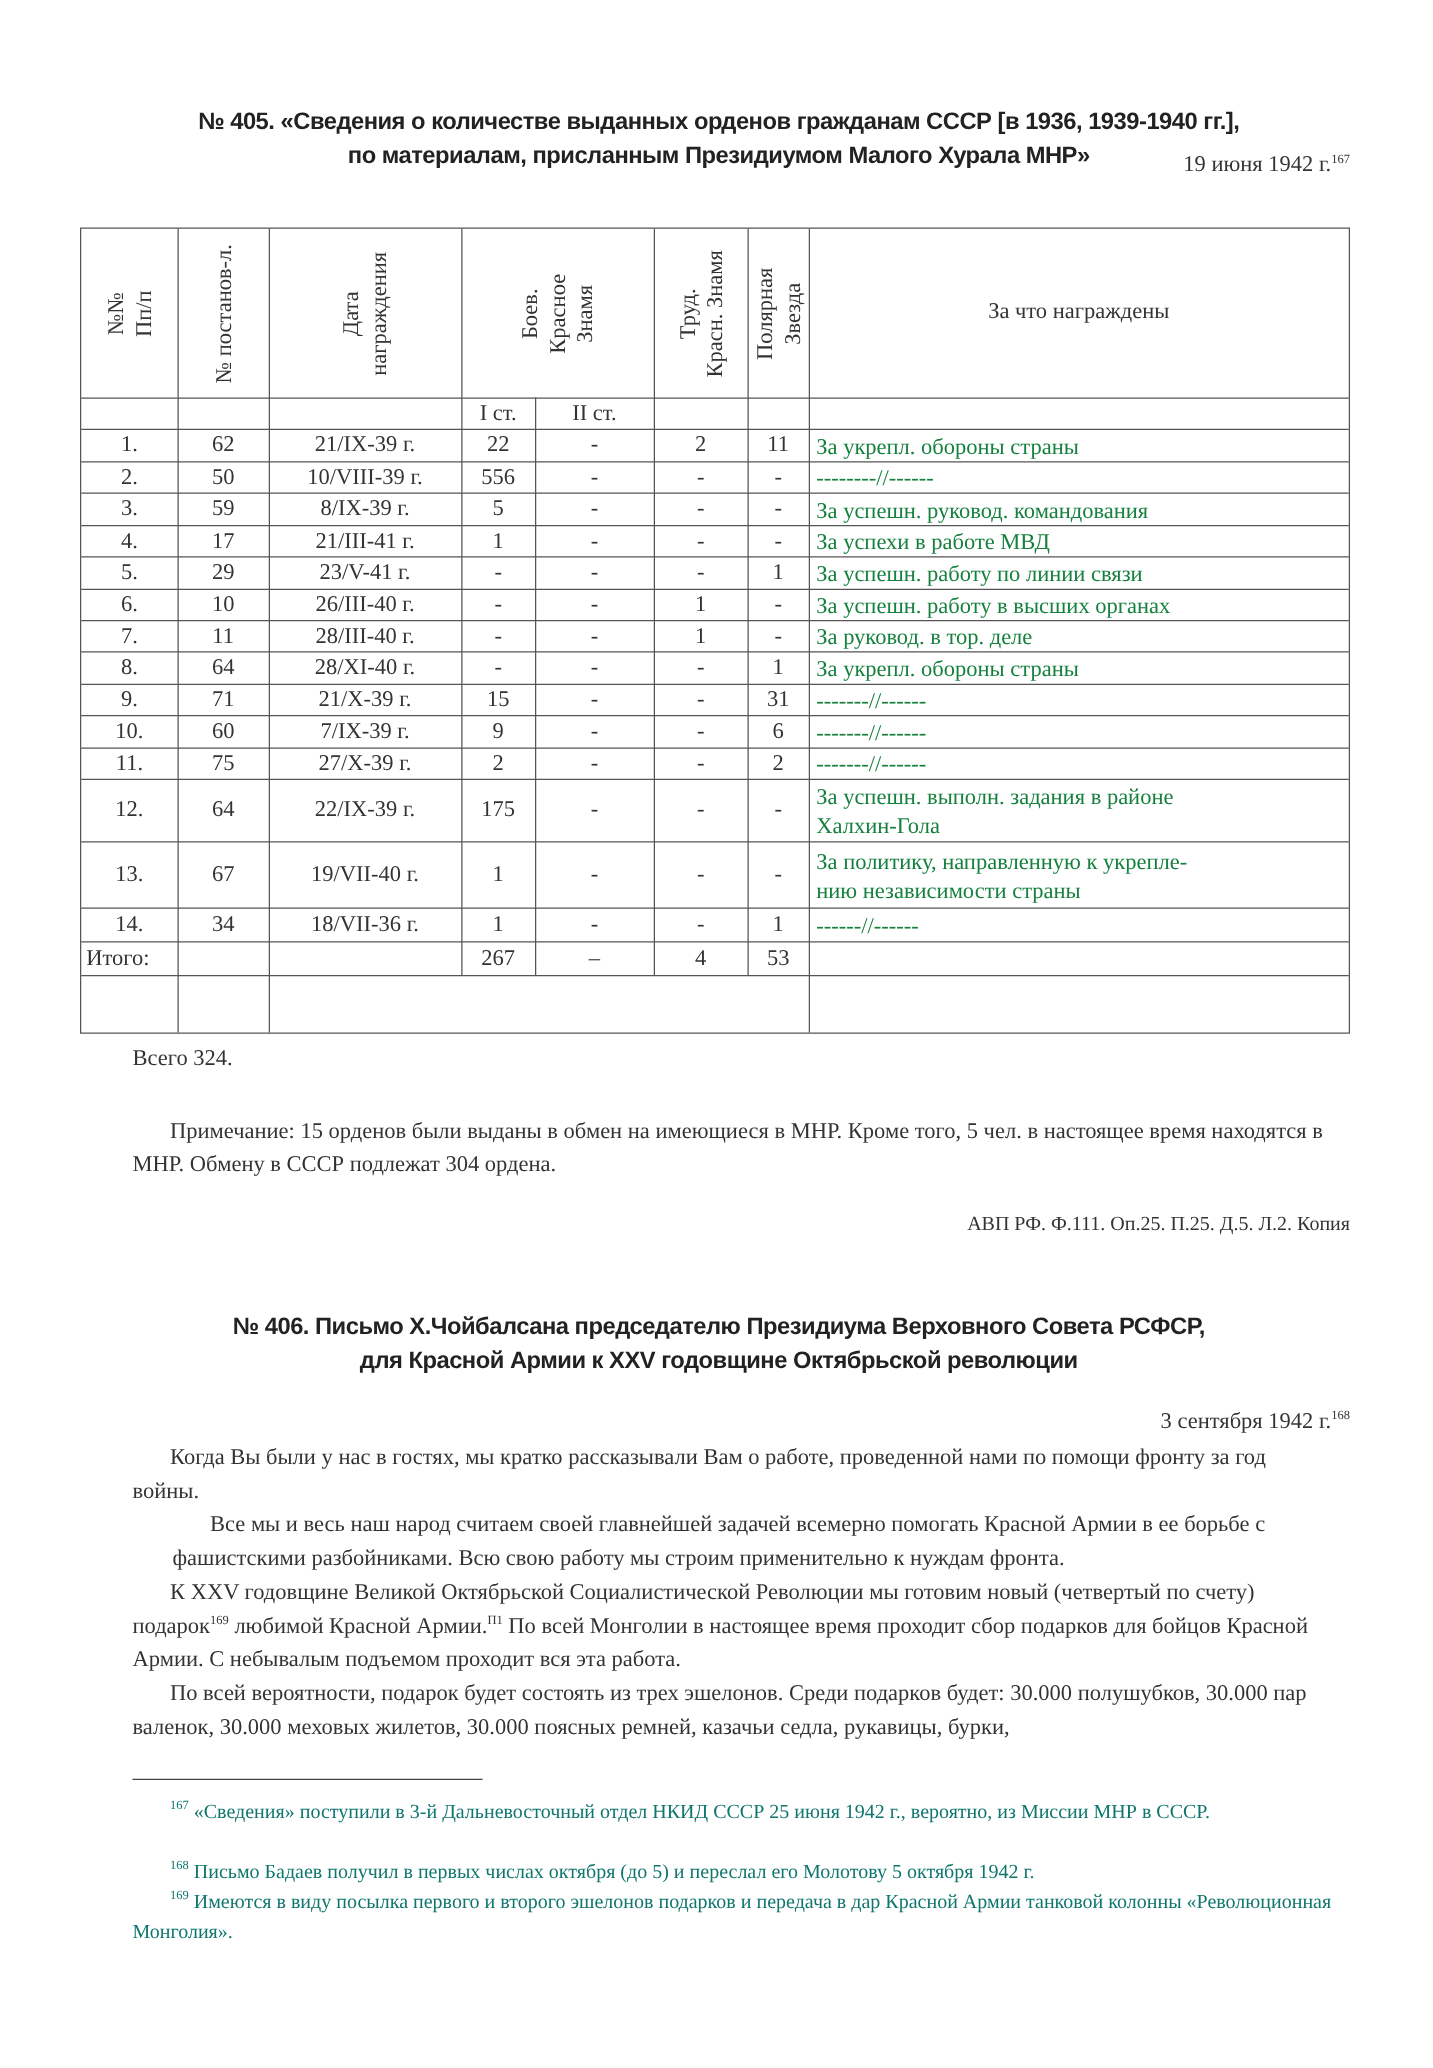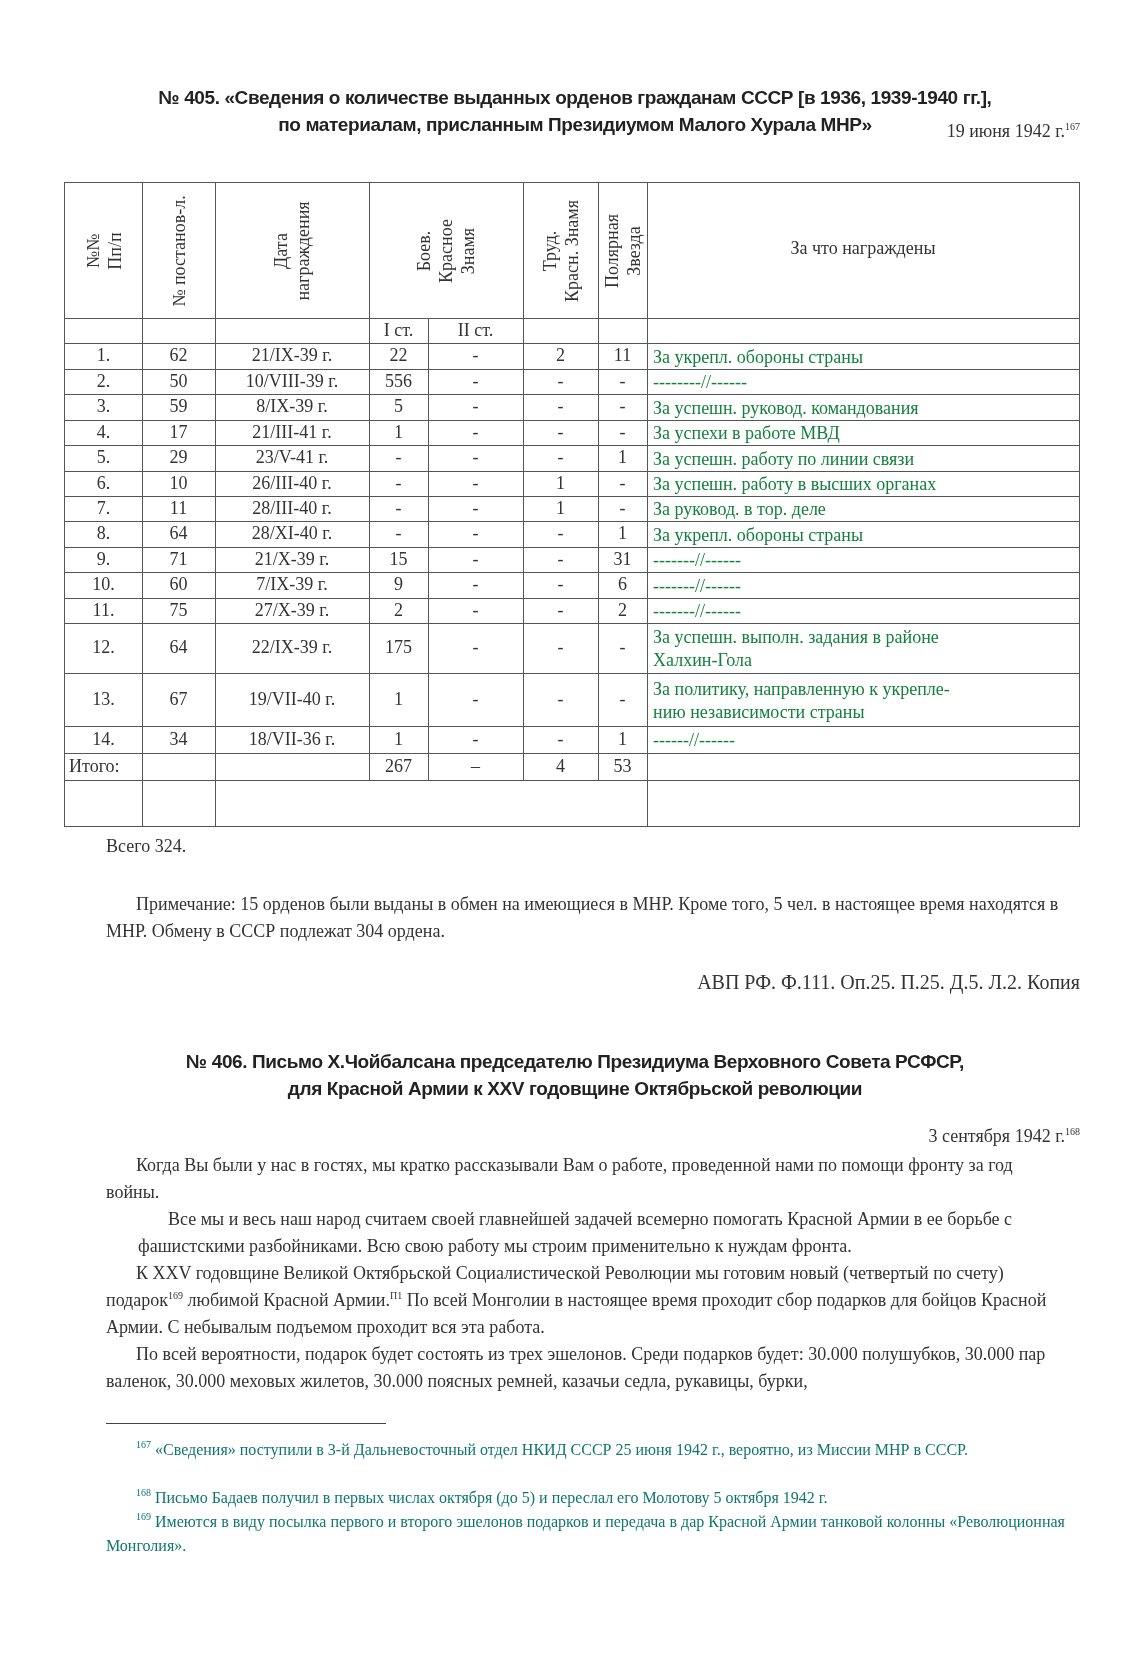--- a/index.html
+++ b/index.html
@@ -215,21 +215,21 @@
 
   <div class="cell left" style="left:4px; top:573px;">Итого:</div>
   <div class="cell" style="left:304px; top:573px; width:59px;">267</div>
   <div class="cell" style="left:363px; top:573px; width:95px;">–</div>
   <div class="cell" style="left:458px; top:573px; width:75px;">4</div>
   <div class="cell" style="left:533px; top:573px; width:49px;">53</div>
 </div>
 
 <div class="abs" style="left:106px; top:836px; font-size:18px; color:#333;">Всего 324.</div>
 <div class="para indent" style="top:891px;">Примечание: 15 орденов были выданы в обмен на имеющиеся в МНР. Кроме того, 5 чел. в настоящее время находятся в МНР. Обмену в СССР подлежат 304 ордена.</div>
-<div class="abs" style="right:66px; top:971px; font-size:20px; color:#333;">АВП РФ. Ф.111. Оп.25. П.25. Д.5. Л.2. Копия</div>
+<div class="abs" style="right:66px; top:971px; font-size:16px; color:#333;">АВП РФ. Ф.111. Оп.25. П.25. Д.5. Л.2. Копия</div>
 
 <div class="abs doc-title" style="top:1048px;">
   <div>№ 406. Письмо Х.Чойбалсана председателю Президиума Верховного Совета РСФСР,</div>
   <div>для Красной Армии к XXV годовщине Октябрьской революции</div>
 </div>
 <div class="abs date-line" style="top:1126px;">
   <span>3 сентября 1942 г.</span><sup>168</sup>
 </div>
 
 <div class="para indent" style="top:1152px;">Когда Вы были у нас в гостях, мы кратко рассказывали Вам о работе, проведенной нами по помощи фронту за год войны.</div>

